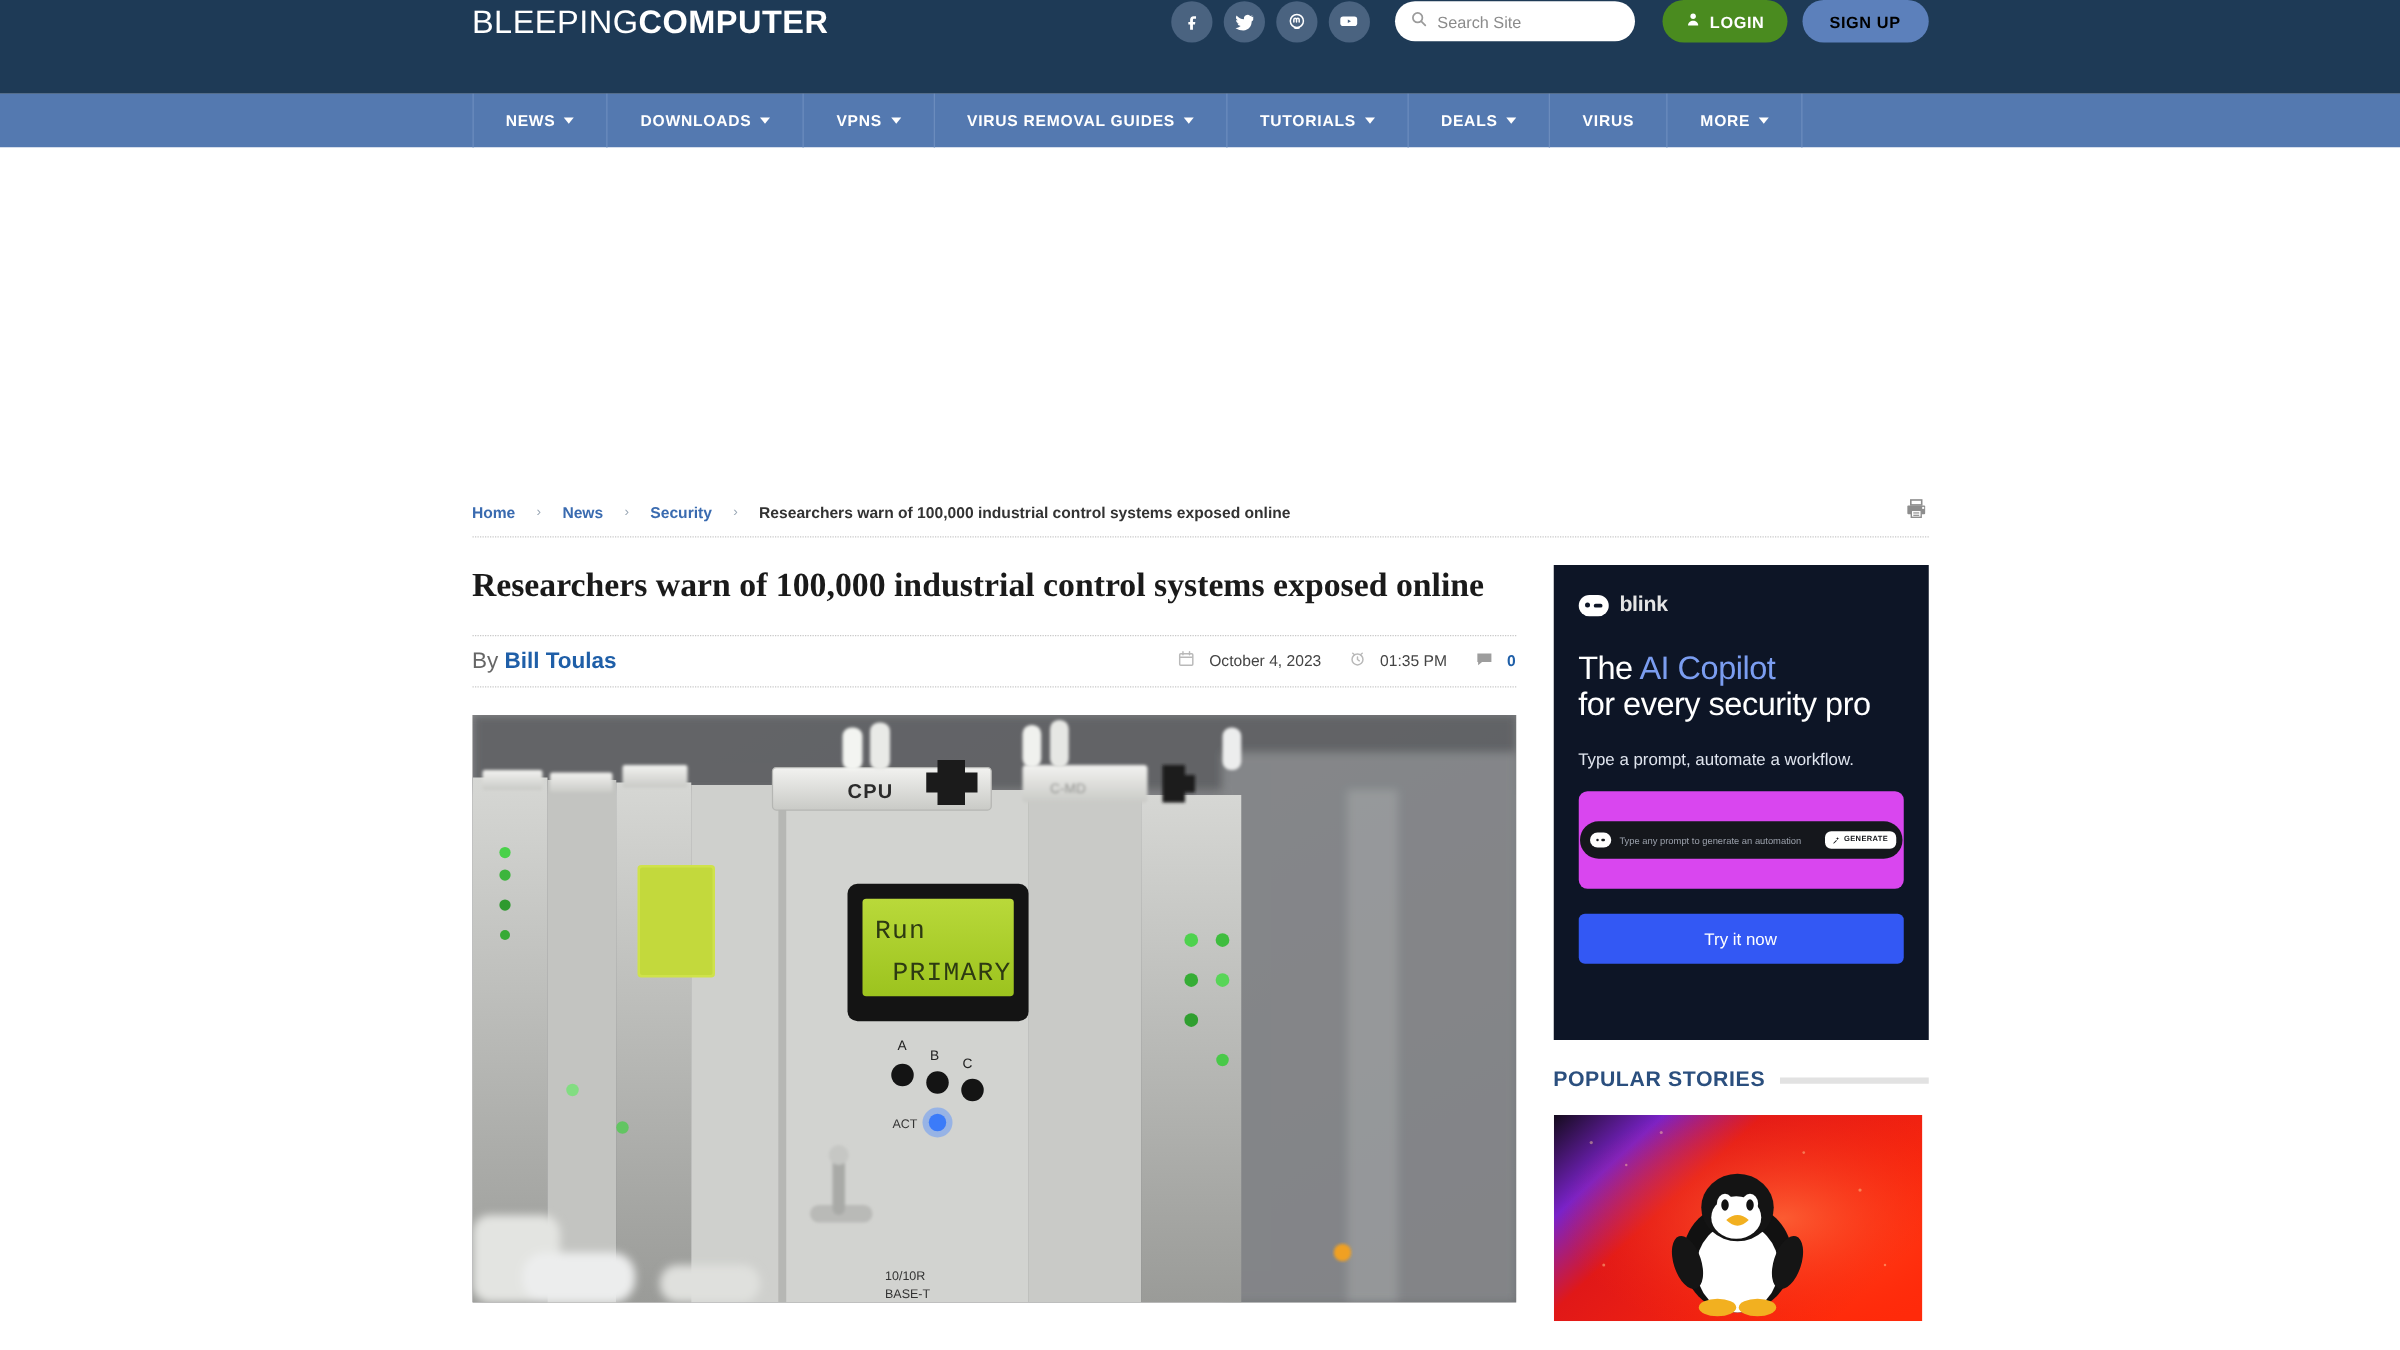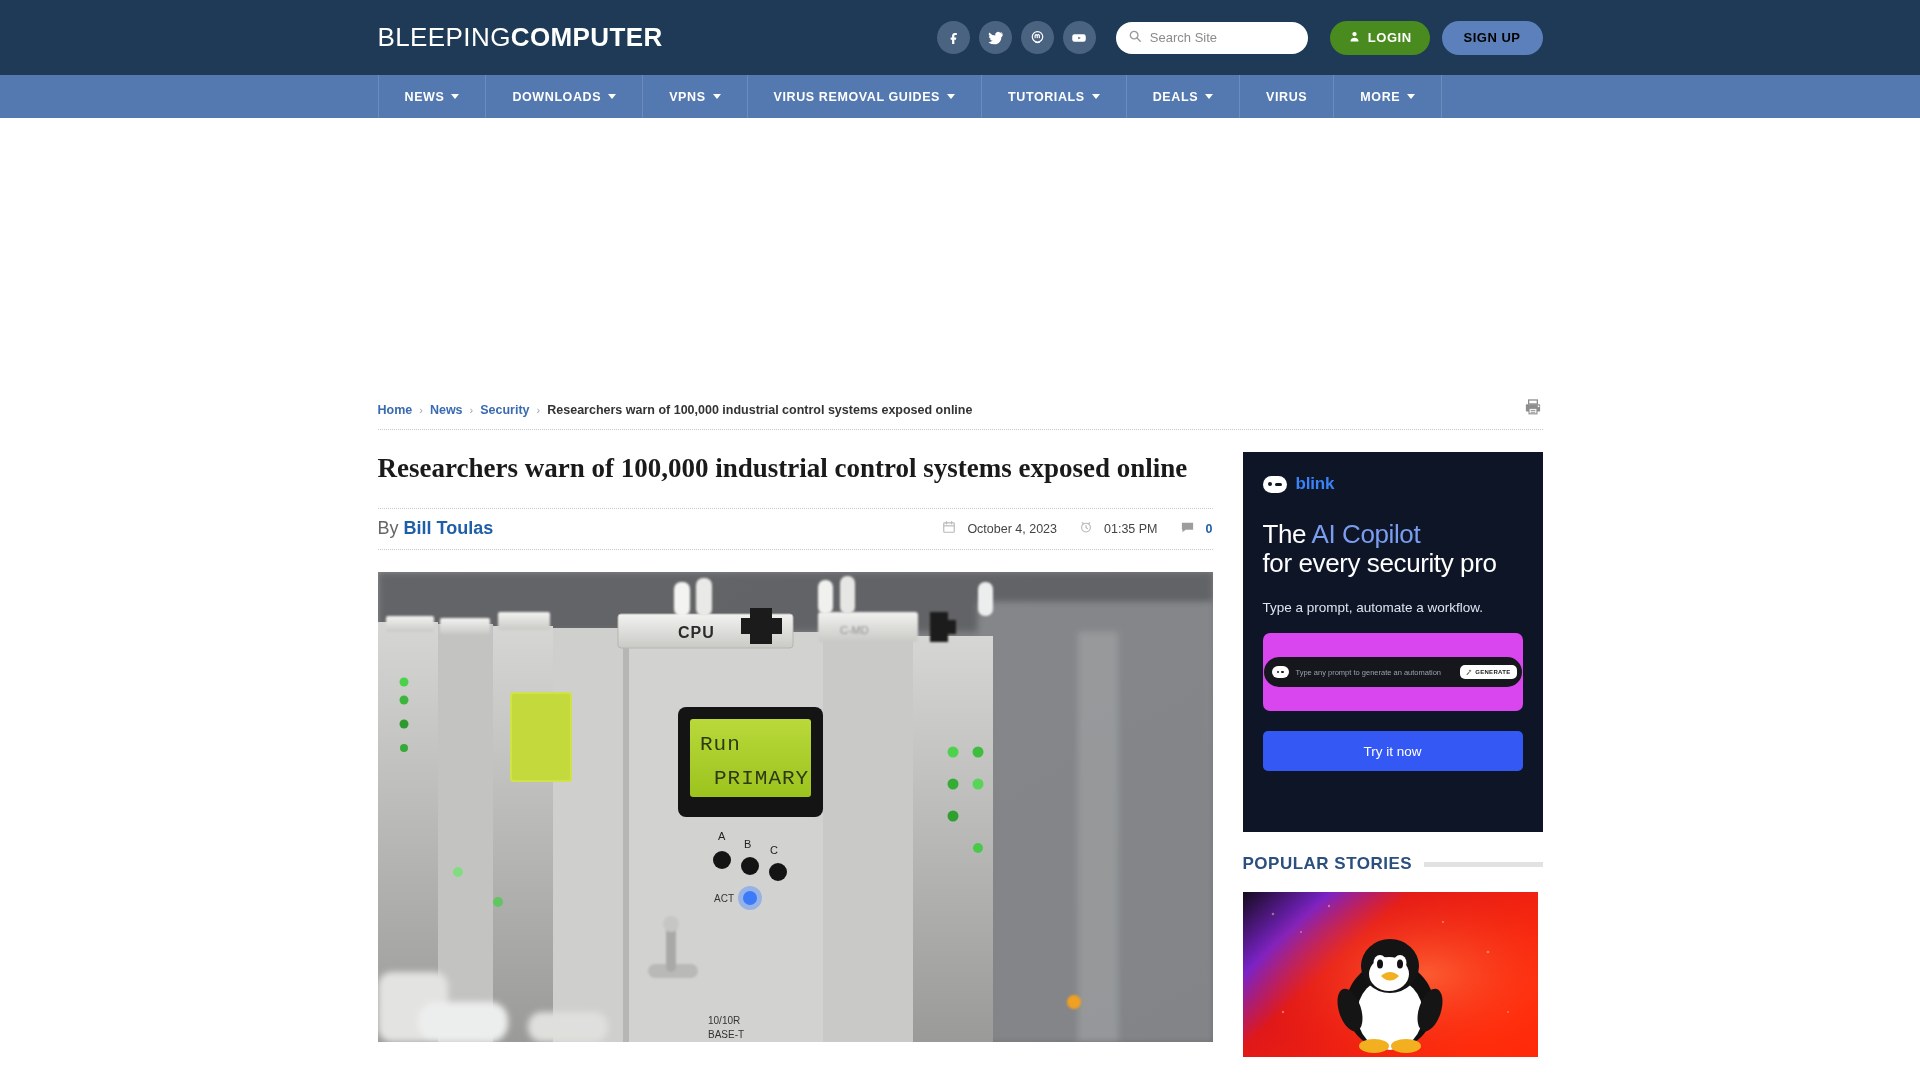--- a/index.html
+++ b/index.html
@@ -1,21 +1,21 @@
 <!DOCTYPE html>
 <html><head>
 <meta charset="utf-8">
 <title>BleepingComputer Article</title>
 <style>
   * { margin:0; padding:0; box-sizing:border-box; }
   html,body { width:1920px; height:1080px; overflow:hidden; background:#ffffff;
     font-family:"Liberation Sans", sans-serif; }
 
   
-  .topbar { height:75px; background:#1e3a56; display:flex; align-items:center; }
+  .topbar { height:75px; background:#1e3a56; display:flex; align-items:flex-start; }
   .topbar-inner { width:1165px; margin:0 auto; display:flex; align-items:center; }
   .logo { font-size:26px; letter-spacing:.4px; color:#fff; white-space:nowrap;
     font-family:"Liberation Sans", sans-serif; }
   .logo .thin { font-weight:300; }
   .logo .bold { font-weight:bold; }
   .top-right { margin-left:auto; display:flex; align-items:center; gap:0; }
   .socials { display:flex; gap:9px; margin-right:20px; }
   .soc { width:33px; height:33px; border-radius:50%; background:#4a6380;
      display:flex; align-items:center; justify-content:center; }
   .soc svg { display:block; }
@@ -41,21 +41,21 @@
   .caret { width:0; height:0; border-left:4.5px solid transparent;
      border-right:4.5px solid transparent; border-top:5px solid #fff; }
 
   
   .adslot { height:272px; background:#ffffff; }
 
   
   .page { width:1165px; margin:0 auto; }
   .crumbrow { display:flex; align-items:center; height:40px;
      border-bottom:1px dotted #c8c8c8; }
-  .crumbs { display:flex; align-items:center; gap:7px; font-size:12.5px; }
+  .crumbs { display:flex; align-items:center; gap:17px; font-size:12.5px; }
   .crumbs a { color:#3a6bb0; text-decoration:none; font-weight:bold; }
   .crumbs .sep { color:#9aa7b5; font-size:11px; }
   .crumbs .cur { color:#333; font-weight:bold; }
   .printer { margin-left:auto; }
 
   .cols { display:flex; gap:30px; padding-top:22px; }
   .maincol { width:835px; }
   .sidecol { width:300px; }
 
   .headline { font-family:"Liberation Serif", serif; font-size:27px; font-weight:bold;
@@ -73,21 +73,21 @@
 
   
   .blinkad { background:#0d1526; width:300px; height:380px; padding:22px 20px 0 20px;
      position:relative; }
   .blink-logo { display:flex; align-items:center; gap:9px; }
   .blink-logo .bot { width:24px; height:17px; background:#fff; border-radius:9px;
      display:flex; align-items:center; justify-content:center; gap:3px; }
   .blink-logo .bot i { width:4px; height:4px; background:#0d1526; border-radius:50%;
      display:block; }
   .blink-logo .bot .bar { width:7px; height:3px; background:#0d1526; border-radius:2px; }
-  .blink-logo span { color:#3b82f6; font-size:17px; font-weight:bold; letter-spacing:-.2px; }
+  .blink-logo span { color:#e5e5e5; font-size:17px; font-weight:bold; letter-spacing:-.2px; }
   .blink-h { color:#fff; font-size:26px; font-weight:normal; line-height:1.12;
      margin-top:26px; letter-spacing:-.4px; }
   .blink-h em { color:#7b9df0; font-style:normal; }
   .blink-sub { color:#dfe4ee; font-size:13.5px; margin-top:22px; }
   .promptcard { background:#d946ef; border-radius:7px; margin-top:18px;
      height:78px; display:flex; align-items:center; justify-content:center; }
   .promptinner { background:#15171c; border-radius:17px; width:258px; height:30px;
      display:flex; align-items:center; padding:0 5px 0 8px; gap:7px; }
   .promptinner .bot2 { width:17px; height:12px; background:#fff; border-radius:6px;
      display:flex; align-items:center; justify-content:center; gap:2px; flex:none; }

